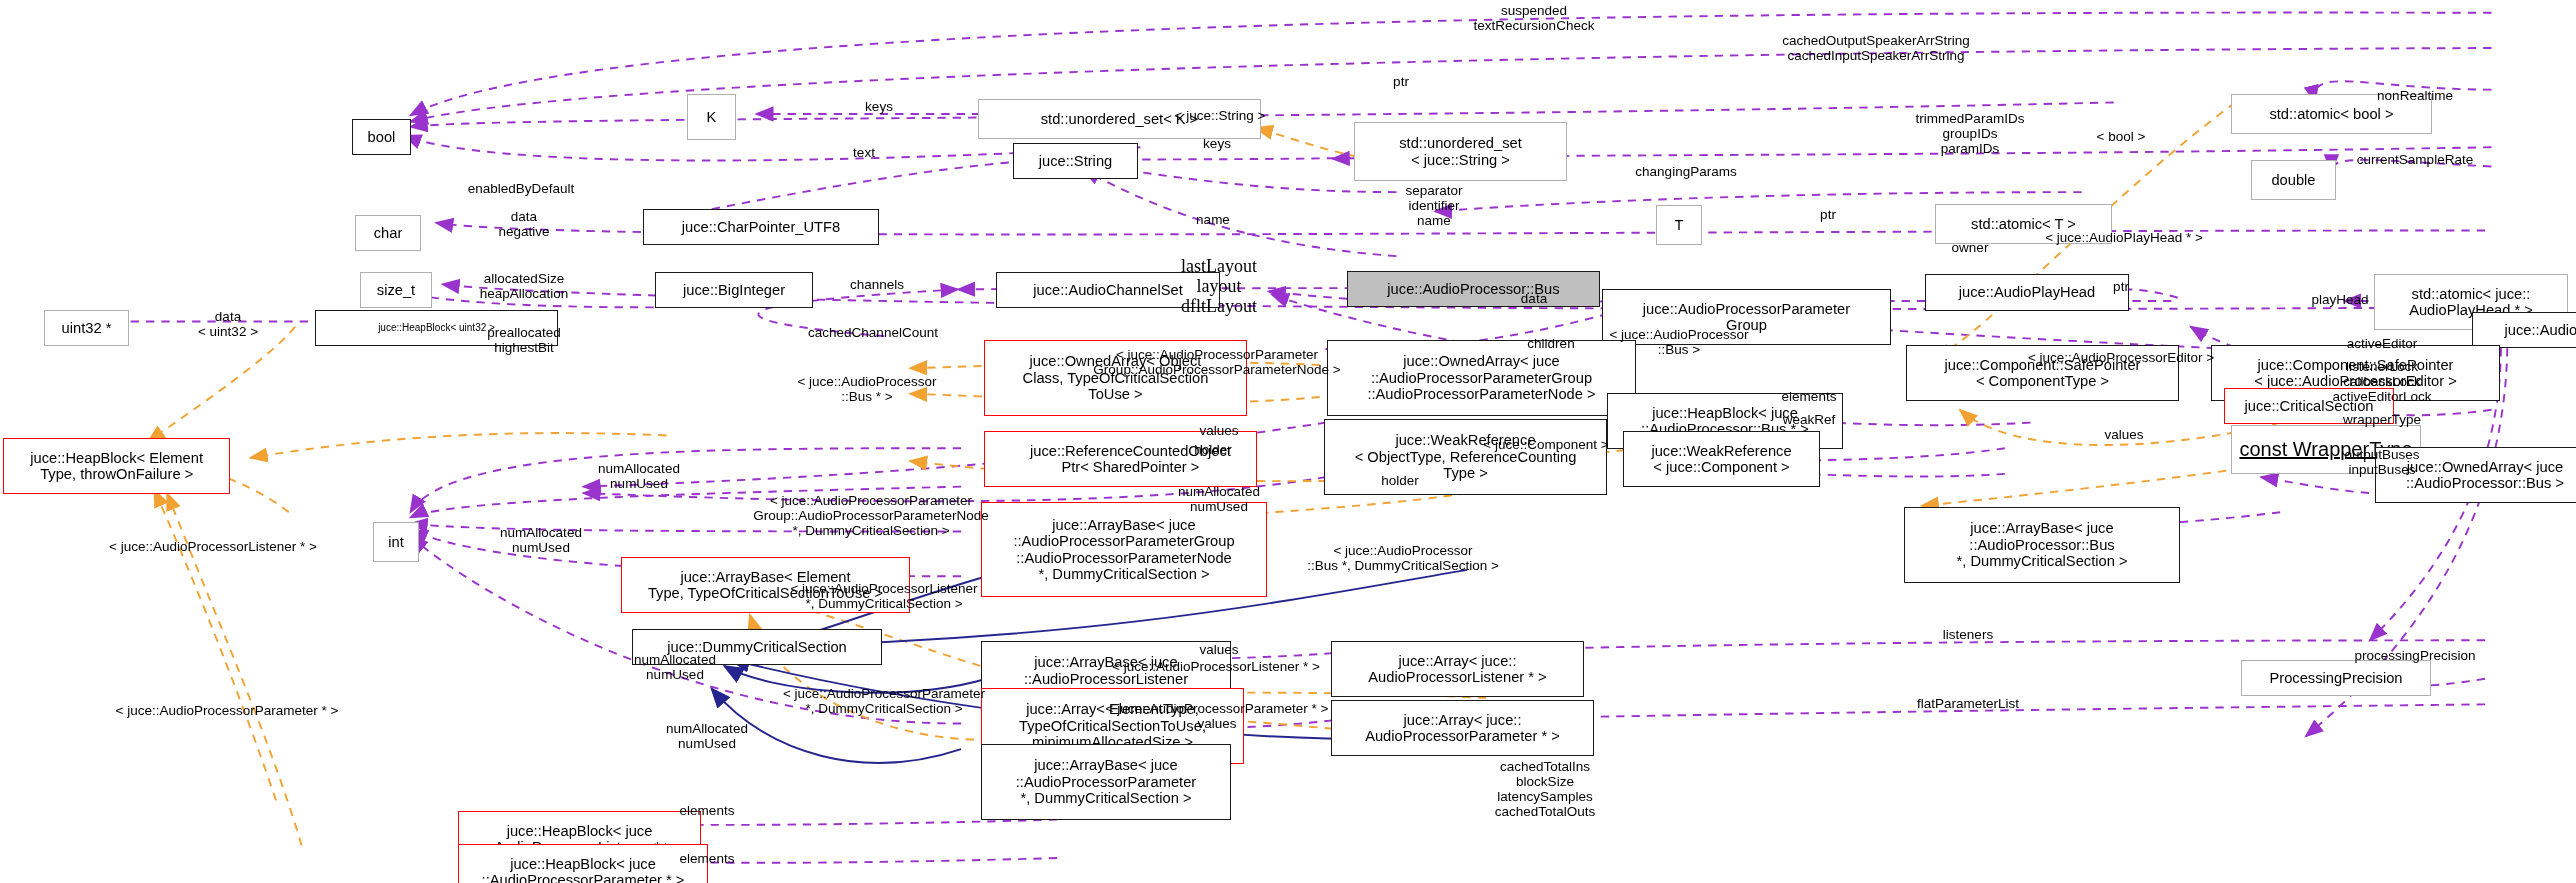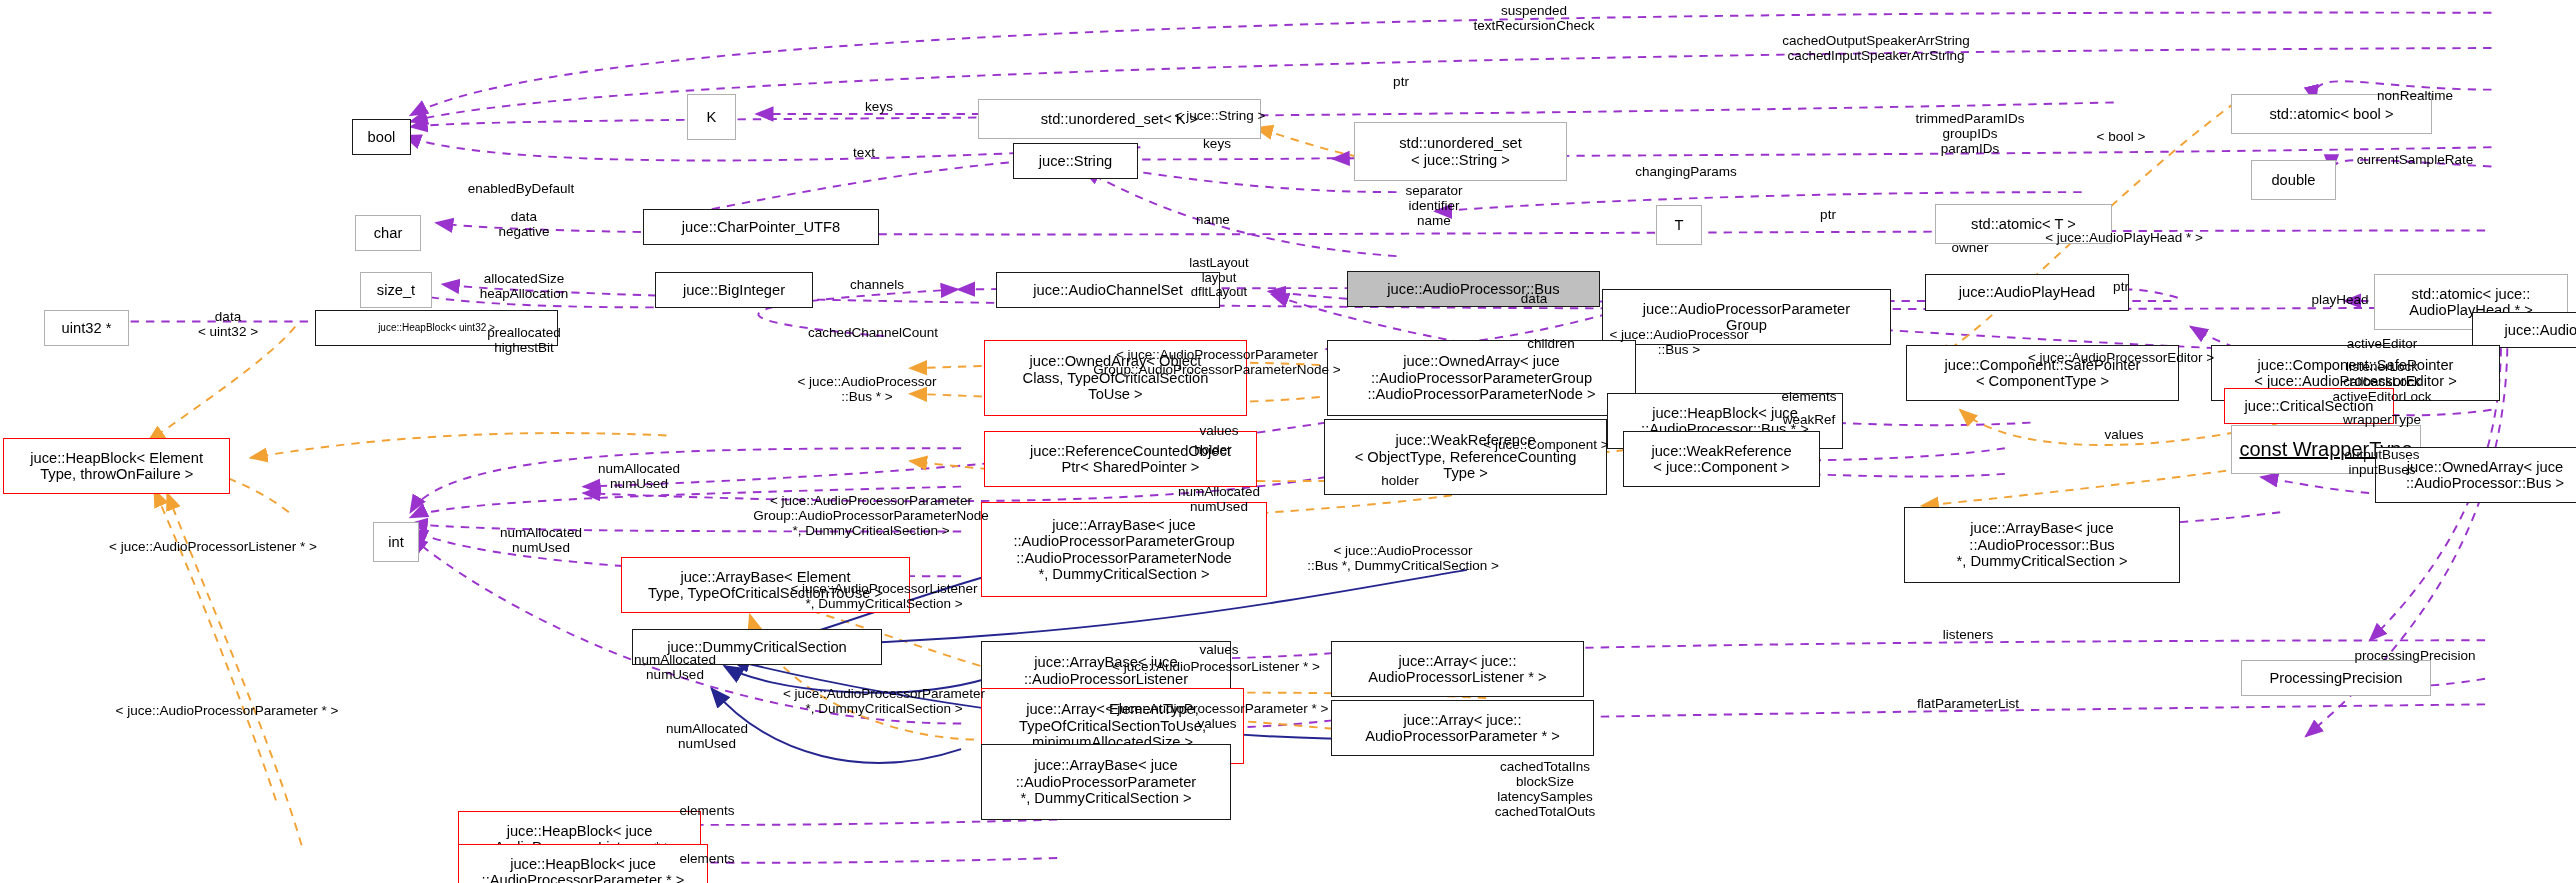--- a/index.html
+++ b/index.html
@@ -260,21 +260,21 @@
 negative</div>
       <div class="elabel" style="left: 1828px; top: 207px; font-size: 13.5px;">ptr</div>
       <div class="elabel" style="left: 2124px; top: 230px; font-size: 13.5px;">&lt; juce::AudioPlayHead * &gt;</div>
       <div class="elabel" style="left: 1213px; top: 212px; font-size: 13.5px;">name</div>
       <div class="elabel" style="left: 1970px; top: 240px; font-size: 13.5px;">owner</div>
       <div class="elabel" style="left: 228px; top: 309px; font-size: 13.5px;">data
 &lt; uint32 &gt;</div>
       <div class="elabel" style="left: 524px; top: 271px; font-size: 13.5px;">allocatedSize
 heapAllocation</div>
       <div class="elabel" style="left: 877px; top: 277px; font-size: 13.5px;">channels</div>
-      <div class="elabel" style="left: 1219px; top: 256px; font-size: 13px;">lastLayout
+      <div class="elabel" style="left: 1219px; top: 256px; font-size: 18px; font-family: Liberation Serif, serif;">lastLayout
 layout
 dfltLayout</div>
       <div class="elabel" style="left: 1534px; top: 291px; font-size: 13.5px;">data</div>
       <div class="elabel" style="left: 2121px; top: 279px; font-size: 13.5px;">ptr</div>
       <div class="elabel" style="left: 2340px; top: 292px; font-size: 13.5px;">playHead</div>
       <div class="elabel" style="left: 524px; top: 325px; font-size: 13.5px;">preallocated
 highestBit</div>
       <div class="elabel" style="left: 873px; top: 325px; font-size: 13.5px;">cachedChannelCount</div>
       <div class="elabel" style="left: 1534px; top: 336px; font-size: 13.5px; margin-left: 17px;">children</div>
       <div class="elabel" style="left: 2121px; top: 350px; font-size: 13.5px;">&lt; juce::AudioProcessorEditor &gt;</div>

